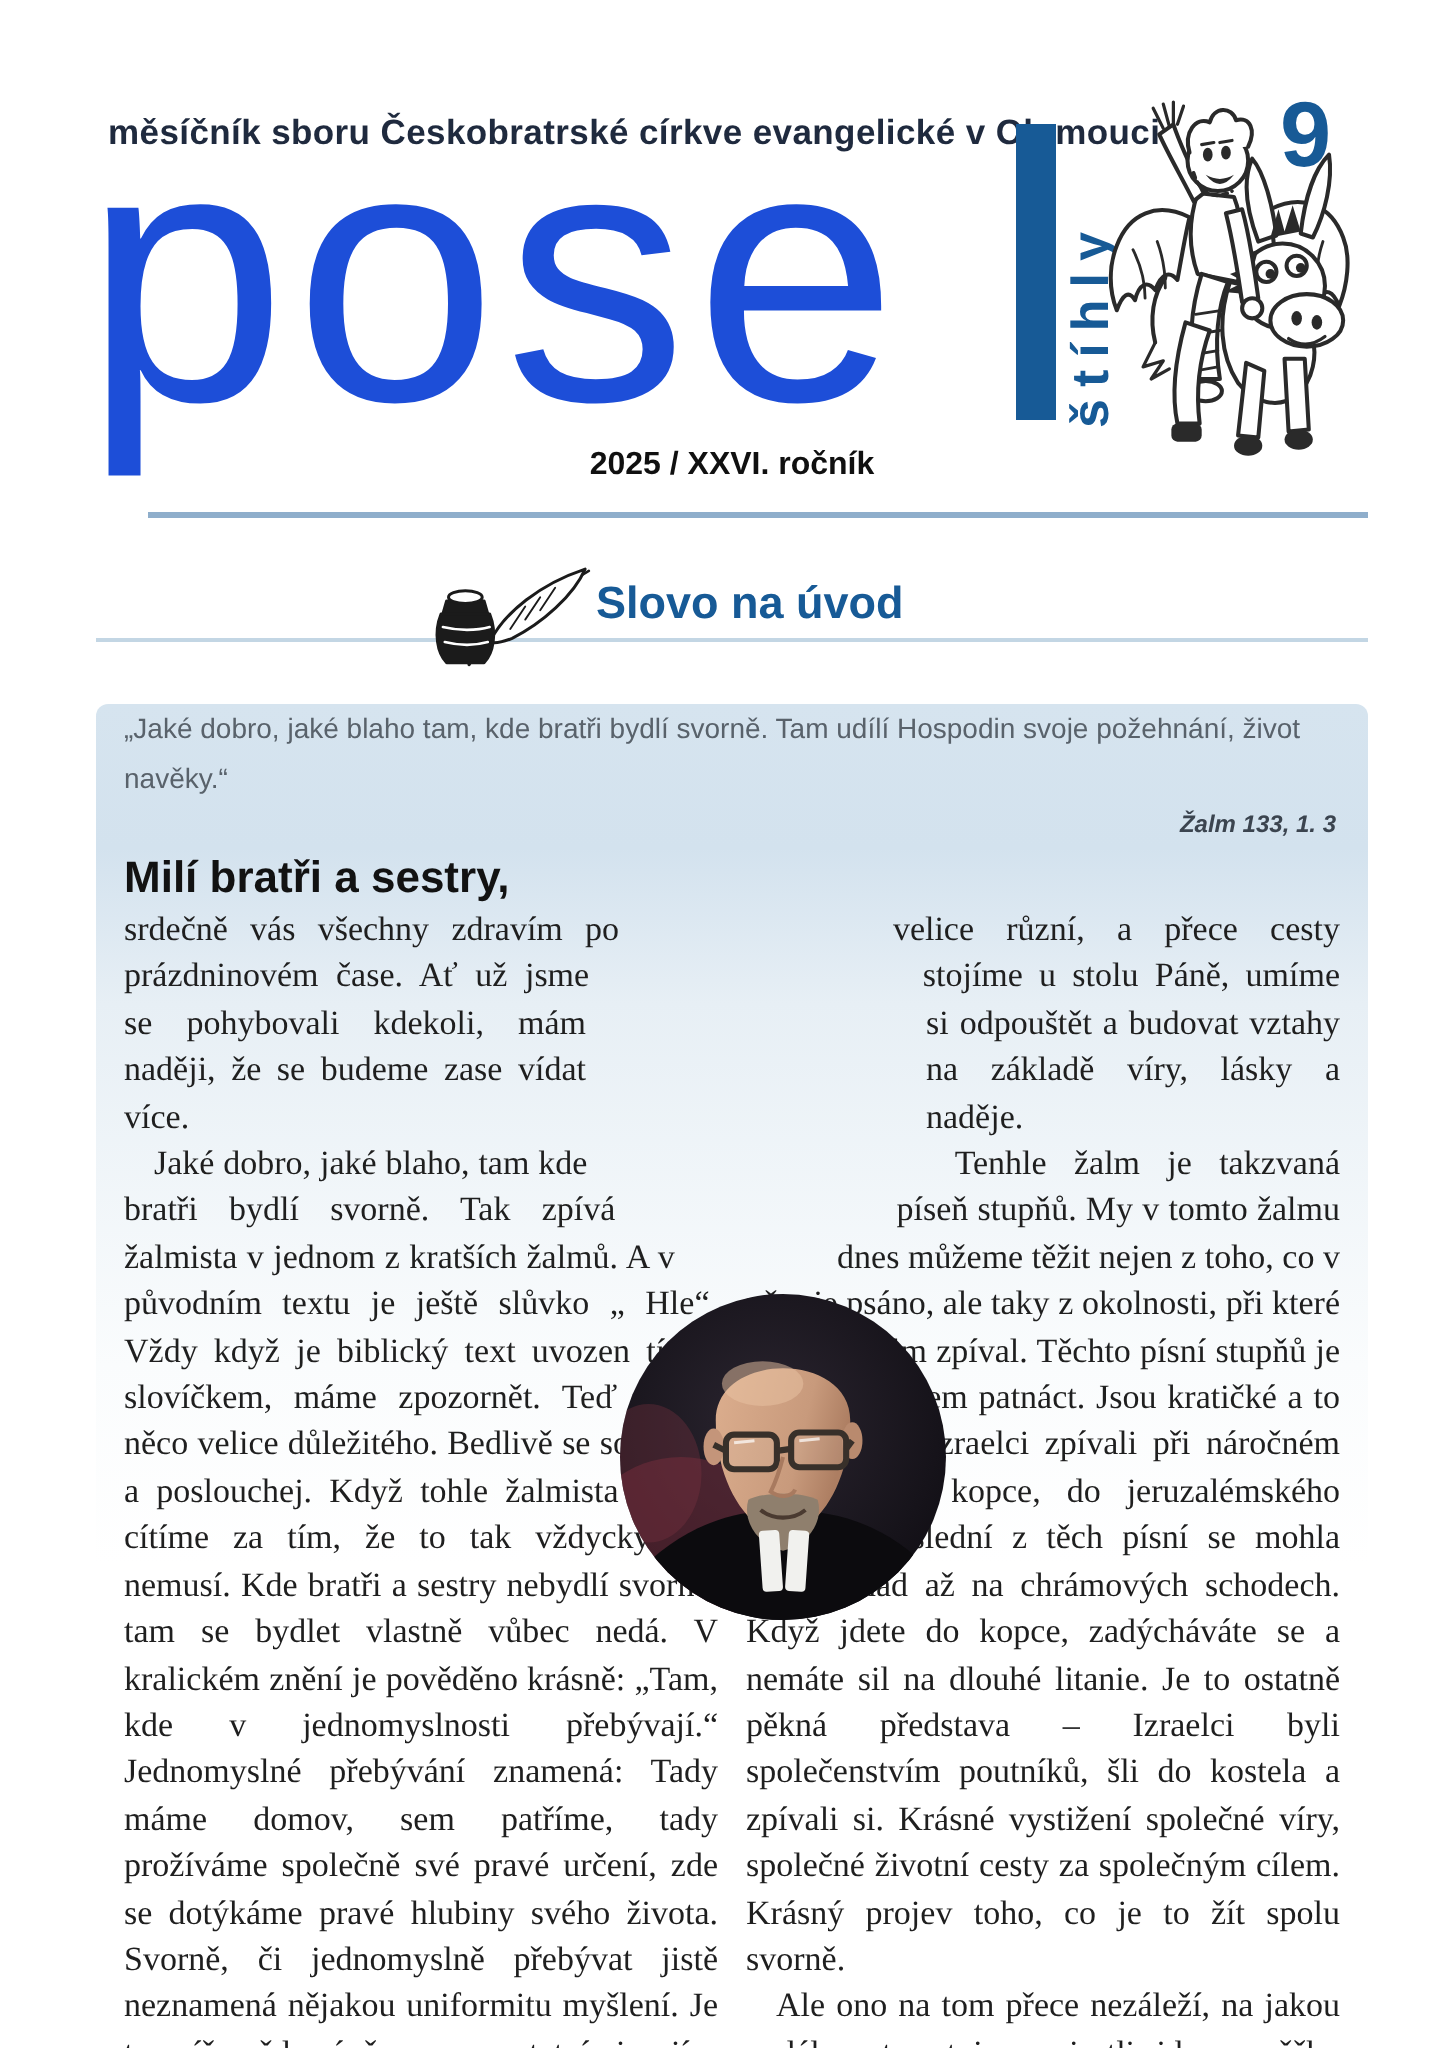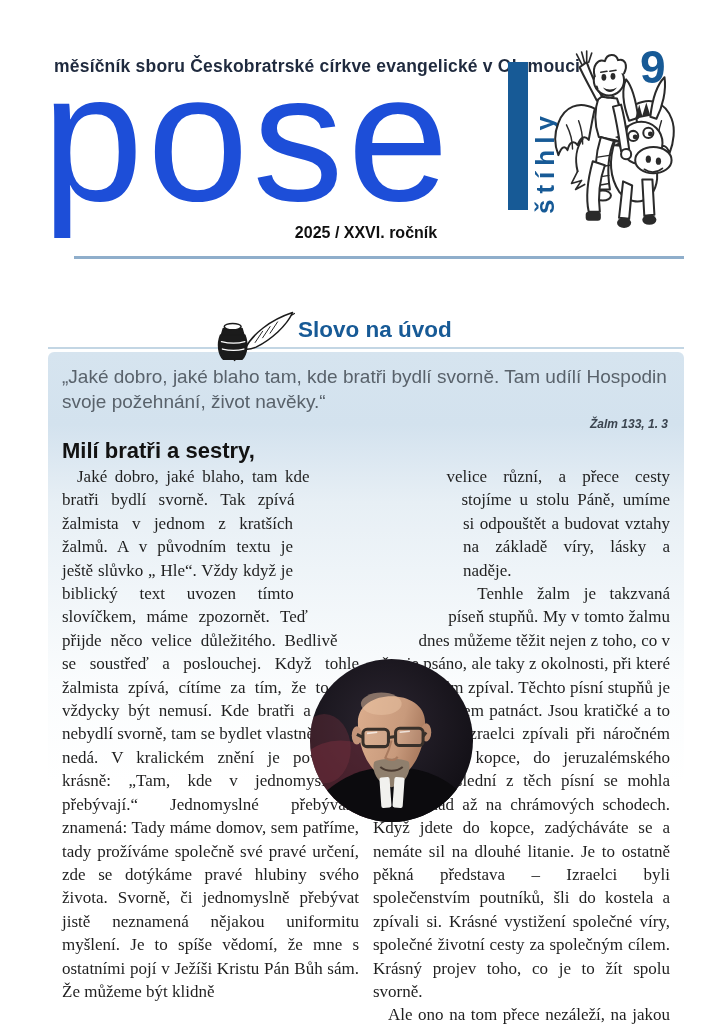--- a/index.html
+++ b/index.html
@@ -31,36 +31,36 @@
     position:absolute; left:592px; top:44px; font-size:46px; font-weight:bold;
     color:#175A96; line-height:1;
   }
   .m-cartoon{position:absolute; left:500px; top:46px; width:136px; height:192px;}
   .edition-line{
     position:absolute; left:0; right:0; top:224px; text-align:center;
     font-size:16px; font-weight:bold; color:#101010;
   }
   .m-rule{position:absolute; left:26px; right:0; top:256px; height:3px; background:#8FAECB;}
   
-  .section-header{position:absolute; left:48px; right:38px; top:296px; height:62px;}
+  .section-header{position:absolute; left:48px; right:38px; top:268px; height:62px;}
   .sh-rule{position:absolute; left:0; right:0; top:51px; height:2px; background:#C3D6E4;}
   .sh-icon{position:absolute; left:163px; top:10px; width:92px; height:58px; z-index:2;}
   .sh-title{
     position:absolute; left:250px; top:21px; margin:0; font-size:22.5px;
     font-weight:bold; color:#175A96;
   }
   
   .intro-panel{
     position:absolute; left:48px; right:38px; top:352px; height:660px;
     border-radius:6px 6px 0 0;
     background:linear-gradient(180deg,#D6E4EF 0px,#D3E2EE 72px,#E7EFF5 150px,#FAFCFD 330px,#FFFFFF 430px);
     padding:0; box-sizing:border-box;
   }
   .quote-text{
-    margin:0; padding:12px 16px 0 14px; font-size:19px; line-height:25px;
+    margin:0; padding:0 16px 0 14px; font-size:14px; line-height:25px;
     color:#59626B;
   }
   .quote-source{
     margin:0; padding:0 16px; text-align:right; font-size:12px; line-height:21px;
     font-weight:bold; font-style:italic; color:#3B444F;
   }
   .salutation{
     margin:4px 14px 0 14px; font-size:22px; font-weight:bold; color:#121212;
     line-height:24px;
   }
@@ -182,20 +182,21 @@
 
   <div class="intro-panel">
     <p class="quote-text">„Jaké dobro, jaké blaho tam, kde bratři bydlí svorně. Tam udílí Hospodin svoje požehnání, život navěky.“</p>
     <p class="quote-source">Žalm 133, 1. 3</p>
 
     <div class="salutation">Milí bratři a sestry,</div>
 
     <div class="columns">
       <div class="col">
         <div class="spacer-left"></div>
+        <p>srdečně vás všechny zdravím po prázdninovém čase. Ať už jsme se pohybovali kdekoli, mám naději, že se budeme zase vídat více.</p>
         <p class="indent">Jaké dobro, jaké blaho, tam kde bratři bydlí svorně. Tak zpívá žalmista v jednom z kratších žalmů. A v původním textu je ještě slůvko „ Hle“. Vždy když je biblický text uvozen tímto slovíčkem, máme zpozornět. Teď přijde něco velice důležitého. Bedlivě se soustřeď a poslouchej. Když tohle žalmista zpívá, cítíme za tím, že to tak vždycky být nemusí. Kde bratři a sestry nebydlí svorně, tam se bydlet vlastně vůbec nedá. V kralickém znění je pověděno krásně: „Tam, kde v jednomyslnosti přebývají.“ Jednomyslné přebývání znamená: Tady máme domov, sem patříme, tady prožíváme společně své pravé určení, zde se dotýkáme pravé hlubiny svého života. Svorně, či jednomyslně přebývat jistě neznamená nějakou uniformitu myšlení. Je to spíše vědomí, že mne s ostatními pojí v Ježíši Kristu Pán Bůh sám. Že můžeme být klidně</p>
       </div>
       <div class="col">
         <div class="spacer-right"></div>
         <p>velice různí, a přece cesty stojíme u stolu Páně, umíme si odpouštět a budovat vztahy na základě víry, lásky a naděje.</p>
         <p class="indent">Tenhle žalm je takzvaná píseň stupňů. My v tomto žalmu dnes můžeme těžit nejen z toho, co v něm je psáno, ale taky z okolnosti, při které se tento žalm zpíval. Těchto písní stupňů je v žaltáři celkem patnáct. Jsou kratičké a to proto, že je Izraelci zpívali při náročném putování do kopce, do jeruzalémského chrámu. Poslední z těch písní se mohla zpívat snad až na chrámových schodech. Když jdete do kopce, zadýcháváte se a nemáte sil na dlouhé litanie. Je to ostatně pěkná představa – Izraelci byli společenstvím poutníků, šli do kostela a zpívali si. Krásné vystižení společné víry, společné životní cesty za společným cílem. Krásný projev toho, co je to žít spolu svorně.</p>
         <p class="indent">Ale ono na tom přece nezáleží, na jakou vzdálenost putujeme, jestli jdeme pěšky nebo autem či snad tramvají. Ale to putování do Božího domu neděli co neděli,</p>
       </div>
 
       <div class="author-photo">

